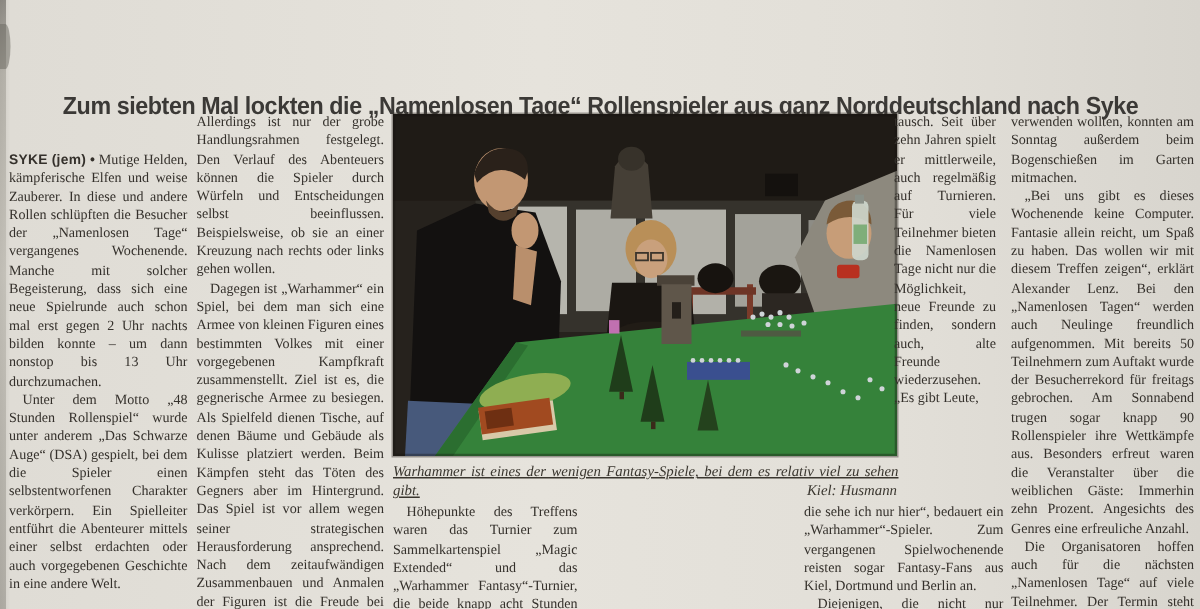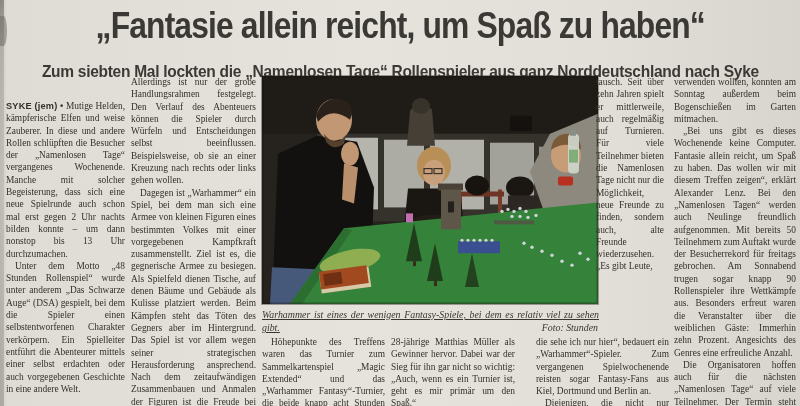--- a/index.html
+++ b/index.html
@@ -57,23 +57,20 @@
   }
   .credit { position:absolute; right:1px; top:13px; font-style:italic; }
 </style>
 </head>
 <body>
 
 <div class="page">
   <div class="scan-edge"></div>
   <div class="scan-blot"></div>
 
-  <div class="headline">
-    <span class="sq">„Fantasie allein reicht, um Spaß zu haben“</span>
-  </div>
   <div class="subheadline">
     <span class="sq">Zum siebten Mal lockten die „Namenlosen Tage“ Rollenspieler aus ganz Norddeutschland nach Syke</span>
   </div>
 
   <div class="col c1">
     <p><span class="dateline">SYKE</span>&nbsp;<span class="dateline">(jem)</span>&nbsp;<span class="bullet">•</span>&nbsp;<span>Mutige Helden, kämpferische Elfen und weise Zauberer. In diese und andere Rollen schlüpften die Besucher der „Namenlosen Tage“ vergangenes Wochenende. Manche mit solcher Begeisterung, dass sich eine neue Spielrunde auch schon mal erst gegen 2 Uhr nachts bilden konnte – um dann nonstop bis 13 Uhr durchzumachen.</span></p>
     <p class="ind">Unter dem Motto „48 Stunden Rollenspiel“ wurde unter anderem „Das Schwarze Auge“ (DSA) gespielt, bei dem die Spieler einen selbstentworfenen Charakter verkörpern. Ein Spielleiter entführt die Abenteurer mittels einer selbst erdachten oder auch vorgegebenen Geschichte in eine andere Welt.</p>
   </div>
 
   <div class="col c2">
@@ -187,29 +184,25 @@
       <rect x="306" y="58" width="11" height="40" rx="4" fill="#cdd6cc" opacity="0.92"></rect>
       <rect x="307" y="74" width="9" height="13" fill="#7fae7a"></rect>
       <rect x="308" y="54" width="6" height="6" fill="#8a9088"></rect>
 
       <rect x="0" y="0" width="336" height="229" fill="none" stroke="#15120e" stroke-width="3" opacity="0.35"></rect>
     </svg>
   </div>
 
   <div class="caption">
     <span>Warhammer ist eines der wenigen Fantasy-Spiele, bei dem es relativ viel zu sehen gibt.</span>
-    <span class="credit">Foto: Stunden</span>
+    <span class="credit">Kiel: Husmann</span>
   </div>
 
   <div class="col c3">
     <p class="ind">Höhepunkte des Treffens waren das Turnier zum Sammelkartenspiel „Magic Extended“ und das „Warhammer Fantasy“-Turnier, die beide knapp acht Stunden Spielzeit umfassten. Bei letzterem ging schließlich der</p>
-  </div>
-  <div class="col c4">
-    <p>28-jährige Matthias Müller als Gewinner hervor. Dabei war der Sieg für ihn gar nicht so wichtig: „Auch, wenn es ein Turnier ist, geht es mir primär um den Spaß.“</p>
-
   </div>
 
   <div class="col c5a">
     <p>tausch. Seit über zehn Jahren spielt er mittlerweile, auch regelmäßig auf Turnieren. Für viele Teilnehmer bieten die Namenlosen Tage nicht nur die Möglichkeit, neue Freunde zu finden, sondern auch, alte Freunde wiederzusehen. „Es gibt Leute,</p>
   </div>
   <div class="col c5b">
     <p>die sehe ich nur hier“, bedauert ein „Warhammer“-Spieler. Zum vergangenen Spielwochenende reisten sogar Fantasy-Fans aus Kiel, Dortmund und Berlin an.</p>
     <p class="ind">Diejenigen, die nicht nur imaginär Pfeil und Bogen</p>
   </div>
 

